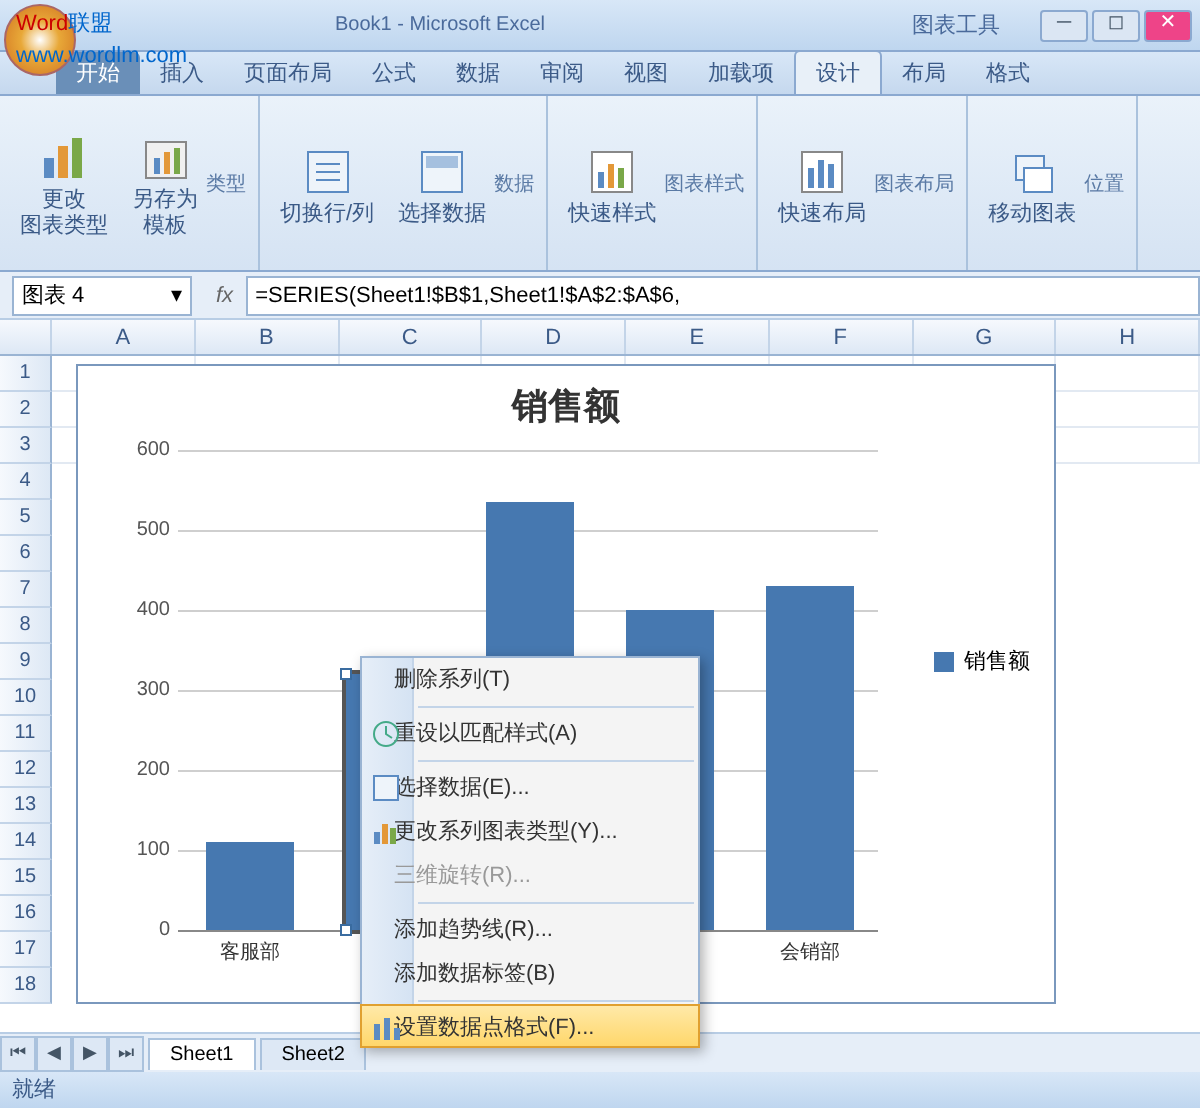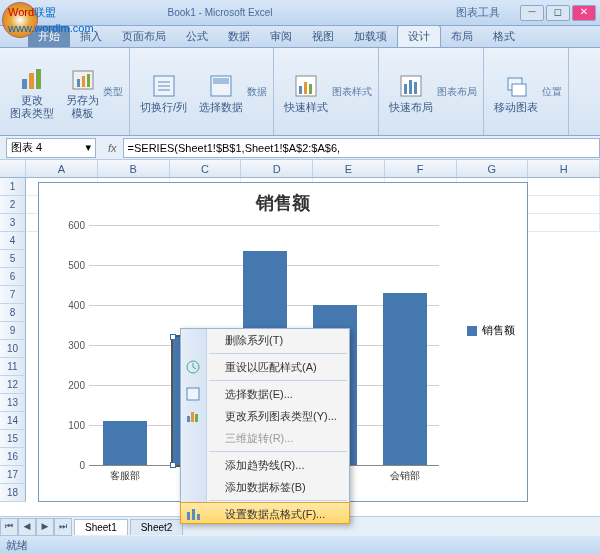--- a/index.html
+++ b/index.html
@@ -47,21 +47,21 @@
 .yaxis-tick{position:absolute;right:100%;width:30px;text-align:right;padding-right:4px;font-size:10px;color:#555;transform:translateY(-50%)}
 .hgrid{position:absolute;left:0;right:0;border-top:1px solid #cfcfcf}
 .bar{position:absolute;bottom:0;width:44px;background:#4678b0}
 .bar.sel{outline:2px solid #555}
 .handle{position:absolute;width:6px;height:6px;background:#fff;border:1px solid #3a6ca0}
 .xlabel{position:absolute;top:100%;width:60px;text-align:center;font-size:10px;color:#333;padding-top:4px}
 .legend{position:absolute;right:12px;top:140px;display:flex;align-items:center;gap:5px;font-size:11px}
 .legend-sw{width:10px;height:10px;background:#4678b0}
 .ctxmenu{position:absolute;left:180px;top:328px;width:170px;background:#f4f4f4;border:1px solid #9ab4d3;box-shadow:2px 2px 6px rgba(0,0,0,0.3);z-index:10}
 .ctx-strip{position:absolute;left:0;top:0;bottom:0;width:26px;background:linear-gradient(90deg,#e6eef8,#d5e3f3);border-right:1px solid #c3d4e8}
-.ctxitem{position:relative;height:22px;line-height:22px;padding-left:44px;color:#333;cursor:pointer}
+.ctxitem{position:relative;height:22px;line-height:22px;padding-left:16px;color:#333;cursor:pointer}
 .ctxitem.disabled{color:#999}
 .ctxitem.hl{background:linear-gradient(#ffe9a8,#ffd76b);border:1px solid #e0a030;margin:-1px}
 .ctx-sep{height:1px;background:#c3d4e8;margin:2px 2px 2px 28px}
 .ctx-icon{position:absolute;left:4px;top:3px;width:16px;height:16px}
 .sheetbar{position:absolute;bottom:18px;left:0;right:0;height:20px;background:#e6eef8;border-top:1px solid #b8cde5;display:flex;align-items:center}
 .nav{display:flex}
 .navbtn{width:18px;height:18px;border:1px solid #aac2dd;background:#dde8f5;text-align:center;line-height:14px;font-size:9px;color:#456}
 .shtab{padding:2px 10px;background:#fff;border:1px solid #aac2dd;border-bottom:none;margin-left:2px;font-size:10px}
 .shtab.inactive{background:#dde8f5}
 .status{position:absolute;bottom:0;left:0;right:0;height:18px;background:linear-gradient(#d8e7f7,#bfd6ef);line-height:18px;padding:0 6px;color:#3b5a87;font-size:10px}

